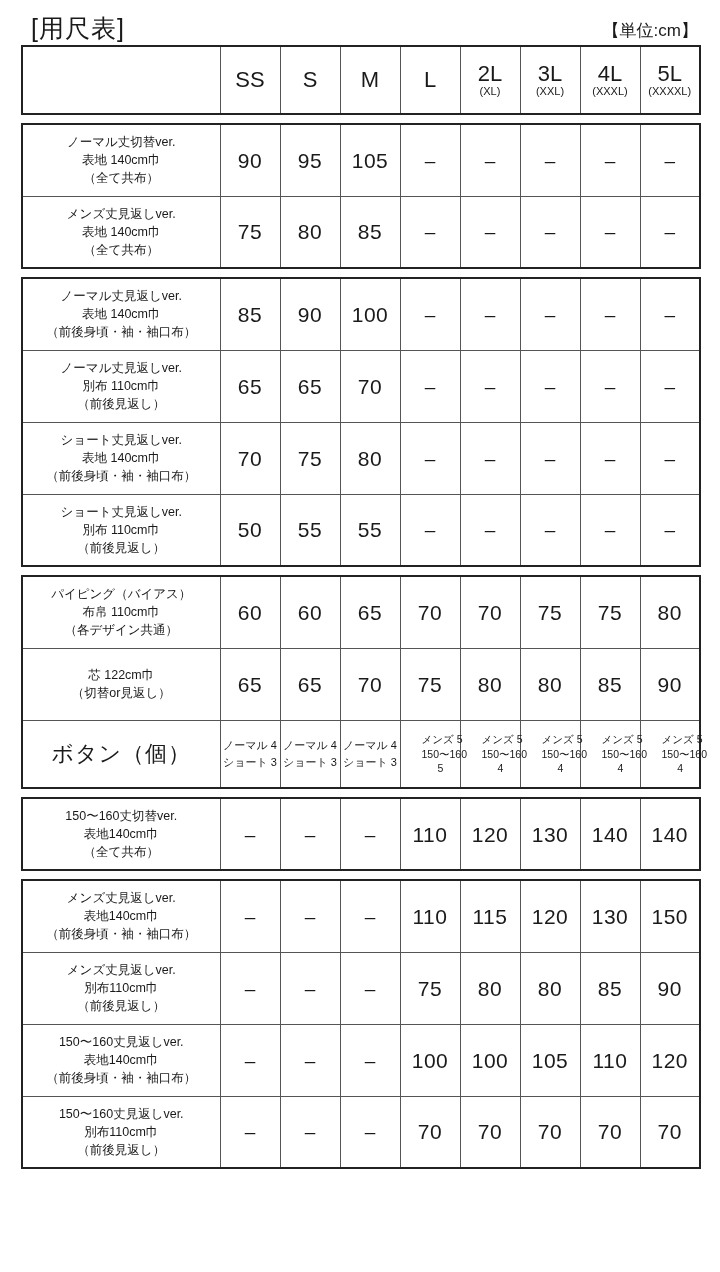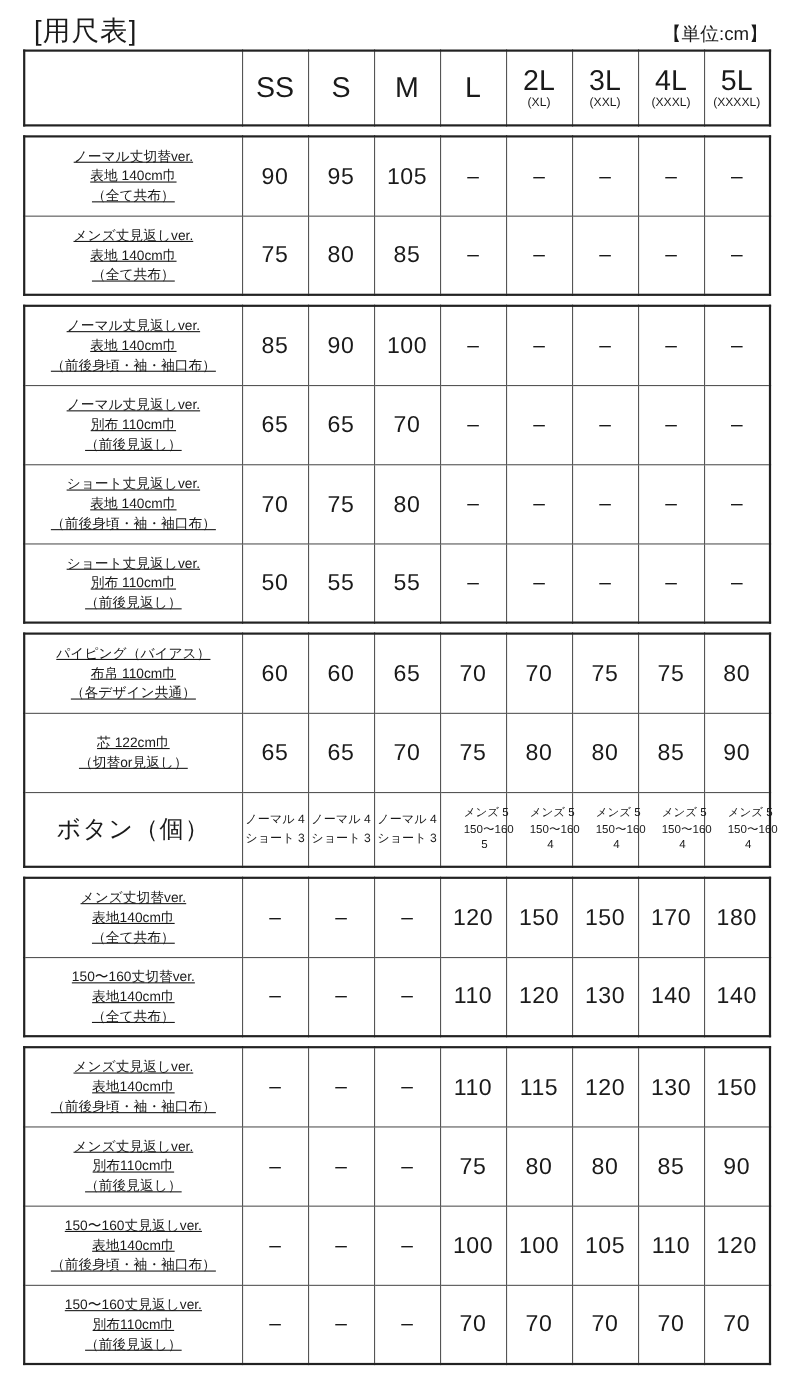--- a/index.html
+++ b/index.html
@@ -73,32 +73,31 @@
   col.c-label { width: 198px; }
   col.c-size  { width: 60px; }
 
   
   .hdr-cell {
     height: 66px;
     font-size: 21px;
     line-height: 1.05;
     padding-bottom: 2px;
   }
-  .hdr-cell .sz { display: block; font-size: 26px; }
+  .hdr-cell .sz { display: block; font-size: 22px; }
   .hdr-cell .alt { display: block; font-size: 11px; margin-top: 1px; }
   .hdr-blank { height: 66px; }
 
   
   .lbl {
     font-size: 12.5px;
     line-height: 1.45;
     padding: 6px 8px;
     text-align: center;
     letter-spacing: 0px;
-    text-decoration: underline;
   }
   .lbl .l { display: block; white-space: nowrap; }
   .num {
     font-size: 21px;
     line-height: 1;
     letter-spacing: 0.5px;
   }
   .dash { font-size: 19px; line-height: 1; }
 
   .r-tall  { height: 72px; }
@@ -388,35 +387,20 @@
           <col class="c-size">
           <col class="c-size">
           <col class="c-size">
           <col class="c-size">
           <col class="c-size">
           <col class="c-size">
         </colgroup>
         <tbody>
           <tr class="r-tall">
             <td class="lbl">
-              <span class="l">メンズ丈切替ver.</span>
-              <span class="l">表地140cm巾</span>
-              <span class="l">（全て共布）</span>
-            </td>
-            <td class="dash">–</td>
-            <td class="dash">–</td>
-            <td class="dash">–</td>
-            <td class="num">120</td>
-            <td class="num">150</td>
-            <td class="num">150</td>
-            <td class="num">170</td>
-            <td class="num">180</td>
-          </tr>
-          <tr class="r-tall">
-            <td class="lbl">
               <span class="l">150〜160丈切替ver.</span>
               <span class="l">表地140cm巾</span>
               <span class="l">（全て共布）</span>
             </td>
             <td class="dash">–</td>
             <td class="dash">–</td>
             <td class="dash">–</td>
             <td class="num">110</td>
             <td class="num">120</td>
             <td class="num">130</td>

